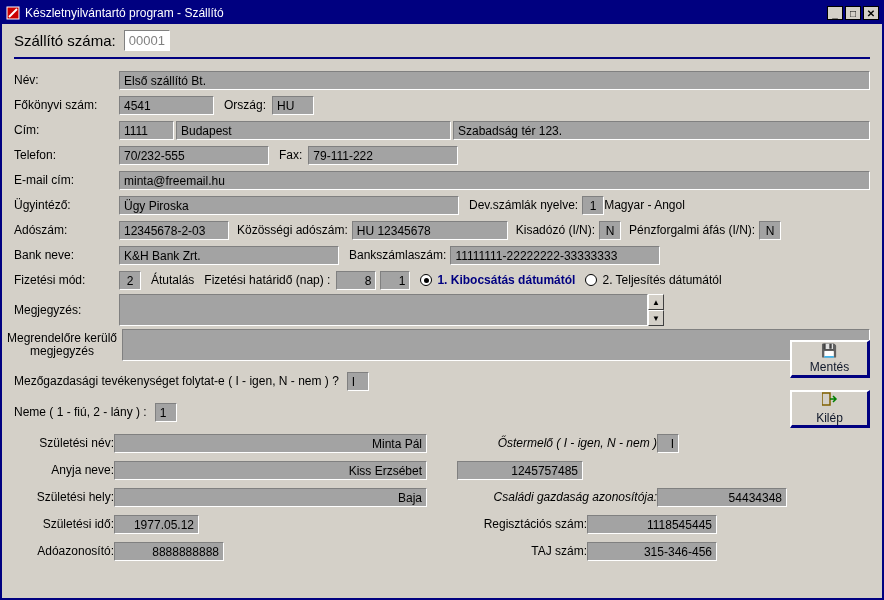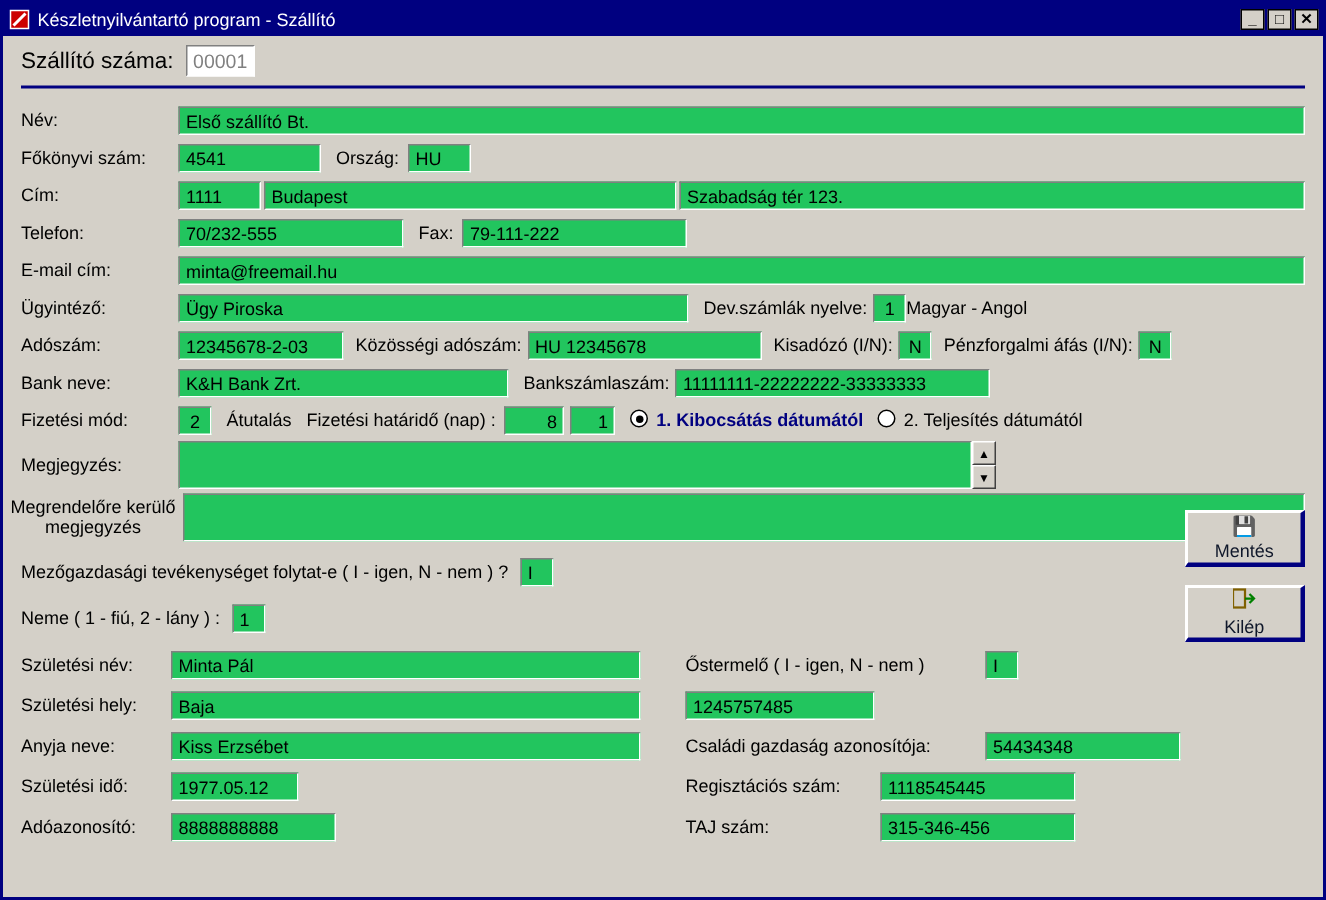--- a/index.html
+++ b/index.html
@@ -10,39 +10,39 @@
 .titlebar .title { flex: 1; }
 .win-btns { display: flex; gap: 2px; }
 .win-btn { width: 16px; height: 14px; background: #d4d0c8; border: 1px solid #000; display: flex; align-items: center; justify-content: center; font-size: 10px; font-weight: bold; color: #000; cursor: pointer; }
 .content { padding: 6px 12px; }
 .top-row { display: flex; align-items: center; margin-bottom: 6px; }
 .top-label { font-size: 15px; margin-right: 8px; }
 .tiny-input { background: #fff; border-top: 1px solid #808080; border-left: 1px solid #808080; border-right: 1px solid #fff; border-bottom: 1px solid #fff; display: inline-block; padding: 2px 4px; color: #808080; font-size: 13px; }
 .blue-line { height: 2px; background: #000080; margin-bottom: 10px; }
 .row { display: flex; align-items: center; margin-bottom: 3px; min-height: 22px; }
 .lbl { width: 105px; flex-shrink: 0; }
-.field { background: #22c55e; border-top: 1px solid #808080; border-left: 1px solid #808080; border-right: 1px solid #fff; border-bottom: 1px solid #fff; padding: 2px 4px; height: 19px; overflow: hidden; }
+.field { background: #a3a3a3; border-top: 1px solid #808080; border-left: 1px solid #808080; border-right: 1px solid #fff; border-bottom: 1px solid #fff; padding: 2px 4px; height: 19px; overflow: hidden; }
 .gap { height: 6px; }
-.radio-group { display: flex; gap: 2px; }
+.radio-group { display: flex; align-items: center; gap: 2px; }
 .radio { width: 12px; height: 12px; border: 1px solid #000; border-radius: 50%; background: #fff; display: inline-flex; align-items: center; justify-content: center; margin-right: 3px; }
 .radio.checked::after { content: ''; width: 5px; height: 5px; background: #000; border-radius: 50%; }
 .textarea-wrap { display: flex; flex: 1; }
 .textarea { height: 32px; flex: 1; }
 .scroll-btns { width: 16px; display: flex; flex-direction: column; }
 .scroll-btn { height: 16px; background: #d4d0c8; border-top: 1px solid #fff; border-left: 1px solid #fff; border-right: 1px solid #404040; border-bottom: 1px solid #404040; display: flex; align-items: center; justify-content: center; font-size: 8px; }
 .multiline-lbl { width: 120px; text-align: center; line-height: 13px; }
 .btn-panel { position: absolute; right: 12px; top: 338px; display: flex; flex-direction: column; gap: 12px; }
 .action-btn { width: 80px; height: 38px; background: #d4d0c8; border-top: 2px solid #fff; border-left: 2px solid #fff; border-right: 3px solid #000080; border-bottom: 3px solid #000080; display: flex; flex-direction: column; align-items: center; justify-content: center; cursor: pointer; gap: 2px; }
 .action-btn .btn-icon { font-size: 13px; }
 .action-btn .btn-label { color: #0f172a; font-size: 12px; }
 .bottom-cols { display: flex; gap: 30px; }
-.bottom-col { flex: 1; }
+.bottom-col { flex: 1; text-align: right; }
 .bottom-row { display: flex; align-items: center; margin-bottom: 5px; min-height: 22px; }
 .bottom-lbl { width: 100px; flex-shrink: 0; }
-.bottom-lbl-wide { width: 200px; flex-shrink: 0; }
+.bottom-lbl-wide { width: 200px; flex-shrink: 0; font-style: italic; }
 </style>
 </head>
 <body>
 
 <div class="window">
   <div class="titlebar">
     <span class="icon">
       <svg width="14" height="14">
           <rect x="1" y="1" width="12" height="12" fill="#c00" stroke="#fff"></rect>
           <line x1="3" y1="11" x2="11" y2="3" stroke="#fff" stroke-width="2"></line>
@@ -157,26 +157,26 @@
 
     <div class="gap"></div>
 
     <div class="bottom-cols">
       <div class="bottom-col">
         <div class="bottom-row">
           <span class="bottom-lbl">Születési név:</span>
           <span class="field" style="flex:1">Minta Pál</span>
         </div>
         <div class="bottom-row">
+          <span class="bottom-lbl">Anyja neve:</span>
+          <span class="field" style="flex:1">Kiss Erzsébet</span>
+        </div>
+        <div class="bottom-row">
           <span class="bottom-lbl">Születési hely:</span>
           <span class="field" style="flex:1">Baja</span>
-        </div>
-        <div class="bottom-row">
-          <span class="bottom-lbl">Anyja neve:</span>
-          <span class="field" style="flex:1">Kiss Erzsébet</span>
         </div>
         <div class="bottom-row">
           <span class="bottom-lbl">Születési idő:</span>
           <span class="field" style="width:85px">1977.05.12</span>
         </div>
         <div class="bottom-row">
           <span class="bottom-lbl">Adóazonosító:</span>
           <span class="field" style="width:110px">8888888888</span>
         </div>
       </div>

